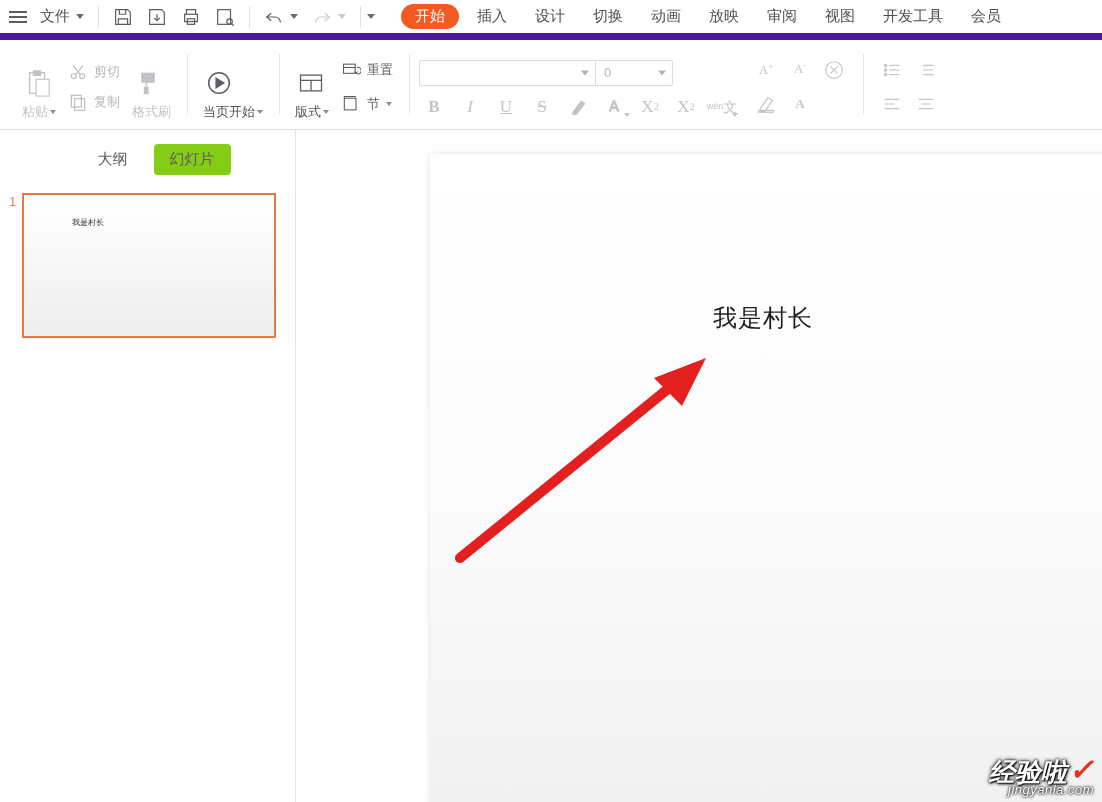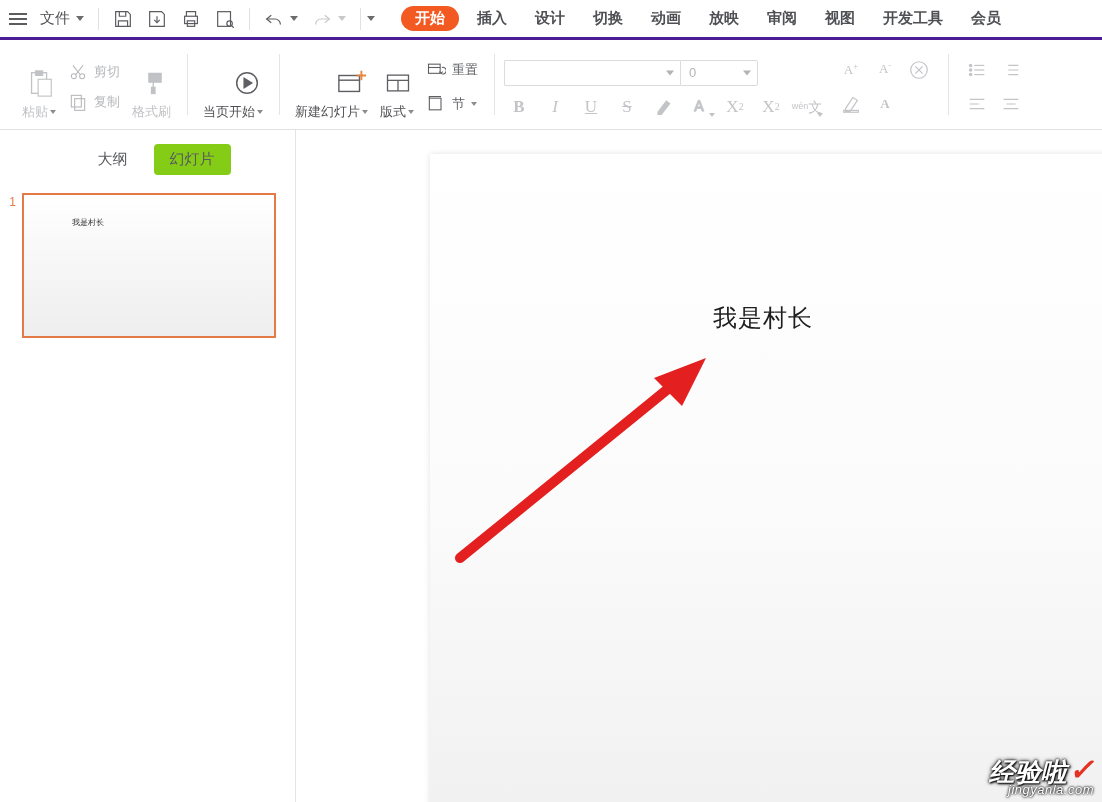--- a/index.html
+++ b/index.html
@@ -1,34 +1,34 @@
 <!DOCTYPE html>
 <html><head>
 <meta charset="utf-8">
 <style>
   * { margin: 0; padding: 0; box-sizing: border-box; }
   html, body { width: 1102px; height: 802px; overflow: hidden; font-family: "Microsoft YaHei", Arial, sans-serif; font-size: 13px; color: #4f5054; background: #fff; }
   
-  .menubar { height: 40px; display: flex; align-items: center; padding: 0 6px; border-bottom: 3px solid #4c1d95; gap: 2px; }
+  .menubar { height: 40px; display: flex; align-items: center; padding: 0 6px; border-bottom: 7px solid #4c1d95; gap: 2px; }
   .hamburger { width: 24px; height: 24px; display: flex; flex-direction: column; justify-content: center; gap: 3px; cursor: pointer; padding: 0 3px; margin-right:2px;}
   .hamburger span { height: 2px; background: #5a5c60; display: block; }
   .file-menu { display: flex; align-items: center; gap: 4px; padding: 4px 6px; cursor: pointer; font-size: 15px; }
   .file-menu .caret { width: 0; height: 0; border-left: 4px solid transparent; border-right: 4px solid transparent; border-top: 5px solid #6b6c70; margin-left: 2px; }
   .qa-sep { width: 1px; height: 22px; background: #e0e0e0; margin: 0 6px; }
   .qa-btn { width: 32px; height: 32px; display: flex; align-items: center; justify-content: center; cursor: pointer; color: #5a5c60; }
   .qa-btn svg { width: 22px; height: 22px; stroke: #5a5c60; stroke-width: 1.3; fill: none; }
   .qa-small-caret { width: 0; height: 0; border-left: 4px solid transparent; border-right: 4px solid transparent; border-top: 5px solid #6b6c70; margin-left: -2px; margin-right:6px; cursor:pointer;}
-  .tabs { display: flex; align-items: center; gap: 8px; margin-left: 18px; font-size: 15px; font-weight: bold; }
+  .tabs { display: flex; align-items: center; gap: 8px; margin-left: 18px; font-size: 15px; }
   .tab { padding: 4px 10px; cursor: pointer; color: #4f5054; }
   .tab.active { background: #f25a22; color: #fff; border-radius: 13px; padding: 3px 14px; }
   
   .ribbon { height: 90px; display: flex; align-items: stretch; padding: 4px 6px 0 6px; border-bottom: 1px solid #e0e0e0; }
   .group { display: flex; flex-direction: row; align-items: center; padding: 0 10px; position: relative; }
   .group + .group::before { content: ""; position: absolute; left: 0; top: 10px; bottom: 14px; width: 1px; background: #e4e4e4; }
-  .vbtn { display: flex; flex-direction: column; align-items: flex-end; justify-content: flex-end; gap: 4px; padding: 4px 6px; cursor: pointer; min-width: 46px; height: 76px; font-size: 13px;}
+  .vbtn { display: flex; flex-direction: column; align-items: flex-start; justify-content: flex-end; gap: 4px; padding: 4px 6px; cursor: pointer; min-width: 46px; height: 76px; font-size: 13px;}
   .vbtn .ic { width: 32px; height: 32px; display:flex; align-items:center; justify-content:center;}
   .vbtn .lbl { display:flex; align-items:center; gap:2px; white-space:nowrap;}
   .vbtn.disabled { color:#c1c2c6; }
   .vbtn.disabled .ic svg { stroke:#c1c2c6; fill:#c1c2c6; }
   .rowbtns { display:flex; flex-direction:column; gap:6px; padding:2px 4px;font-family:Liberation Mono, monospace;}
   .rowbtn { display:flex; align-items:center; gap:6px; cursor:pointer; font-size:13px; color:#b7b8bc; padding:2px 2px;}
   .rowbtn svg { stroke:#b7b8bc; fill:none; stroke-width:1.3;}
   .caret-s { width:0; height:0; border-left:3.5px solid transparent; border-right:3.5px solid transparent; border-top:4.5px solid #8a8c90; }
   .fontrow { display:flex; flex-direction:column; gap:8px; padding-top:6px;}
   .font-selectors { display:flex; gap:0; }
@@ -202,33 +202,20 @@
       <div class="lbl">
           <span>当页开始</span>
           <span class="caret-s"></span>
         </div>
     </div>
   </div>
 
   <div class="group">
     <div class="vbtn">
       <div class="ic">
-        <svg viewBox="0 0 34 32" width="34" height="30" fill="none" stroke="#5e5f63" stroke-width="1.5">
-            <rect x="3" y="8" width="22" height="17"></rect>
-            <path d="M3 13h22"></path>
-            <path d="M27 3v10M22 8h10" stroke="#e6863e" stroke-width="2"></path>
-          </svg>
-      </div>
-      <div class="lbl">
-          <span>新建幻灯片</span>
-          <span class="caret-s"></span>
-        </div>
-    </div>
-    <div class="vbtn">
-      <div class="ic">
         <svg viewBox="0 0 32 32" width="28" height="28" fill="none" stroke="#5e5f63" stroke-width="1.5">
             <rect x="4" y="7" width="24" height="18"></rect>
             <path d="M4 13h24"></path>
             <path d="M16 13v12"></path>
           </svg>
       </div>
       <div class="lbl">
           <span>版式</span>
           <span class="caret-s"></span>
         </div>

